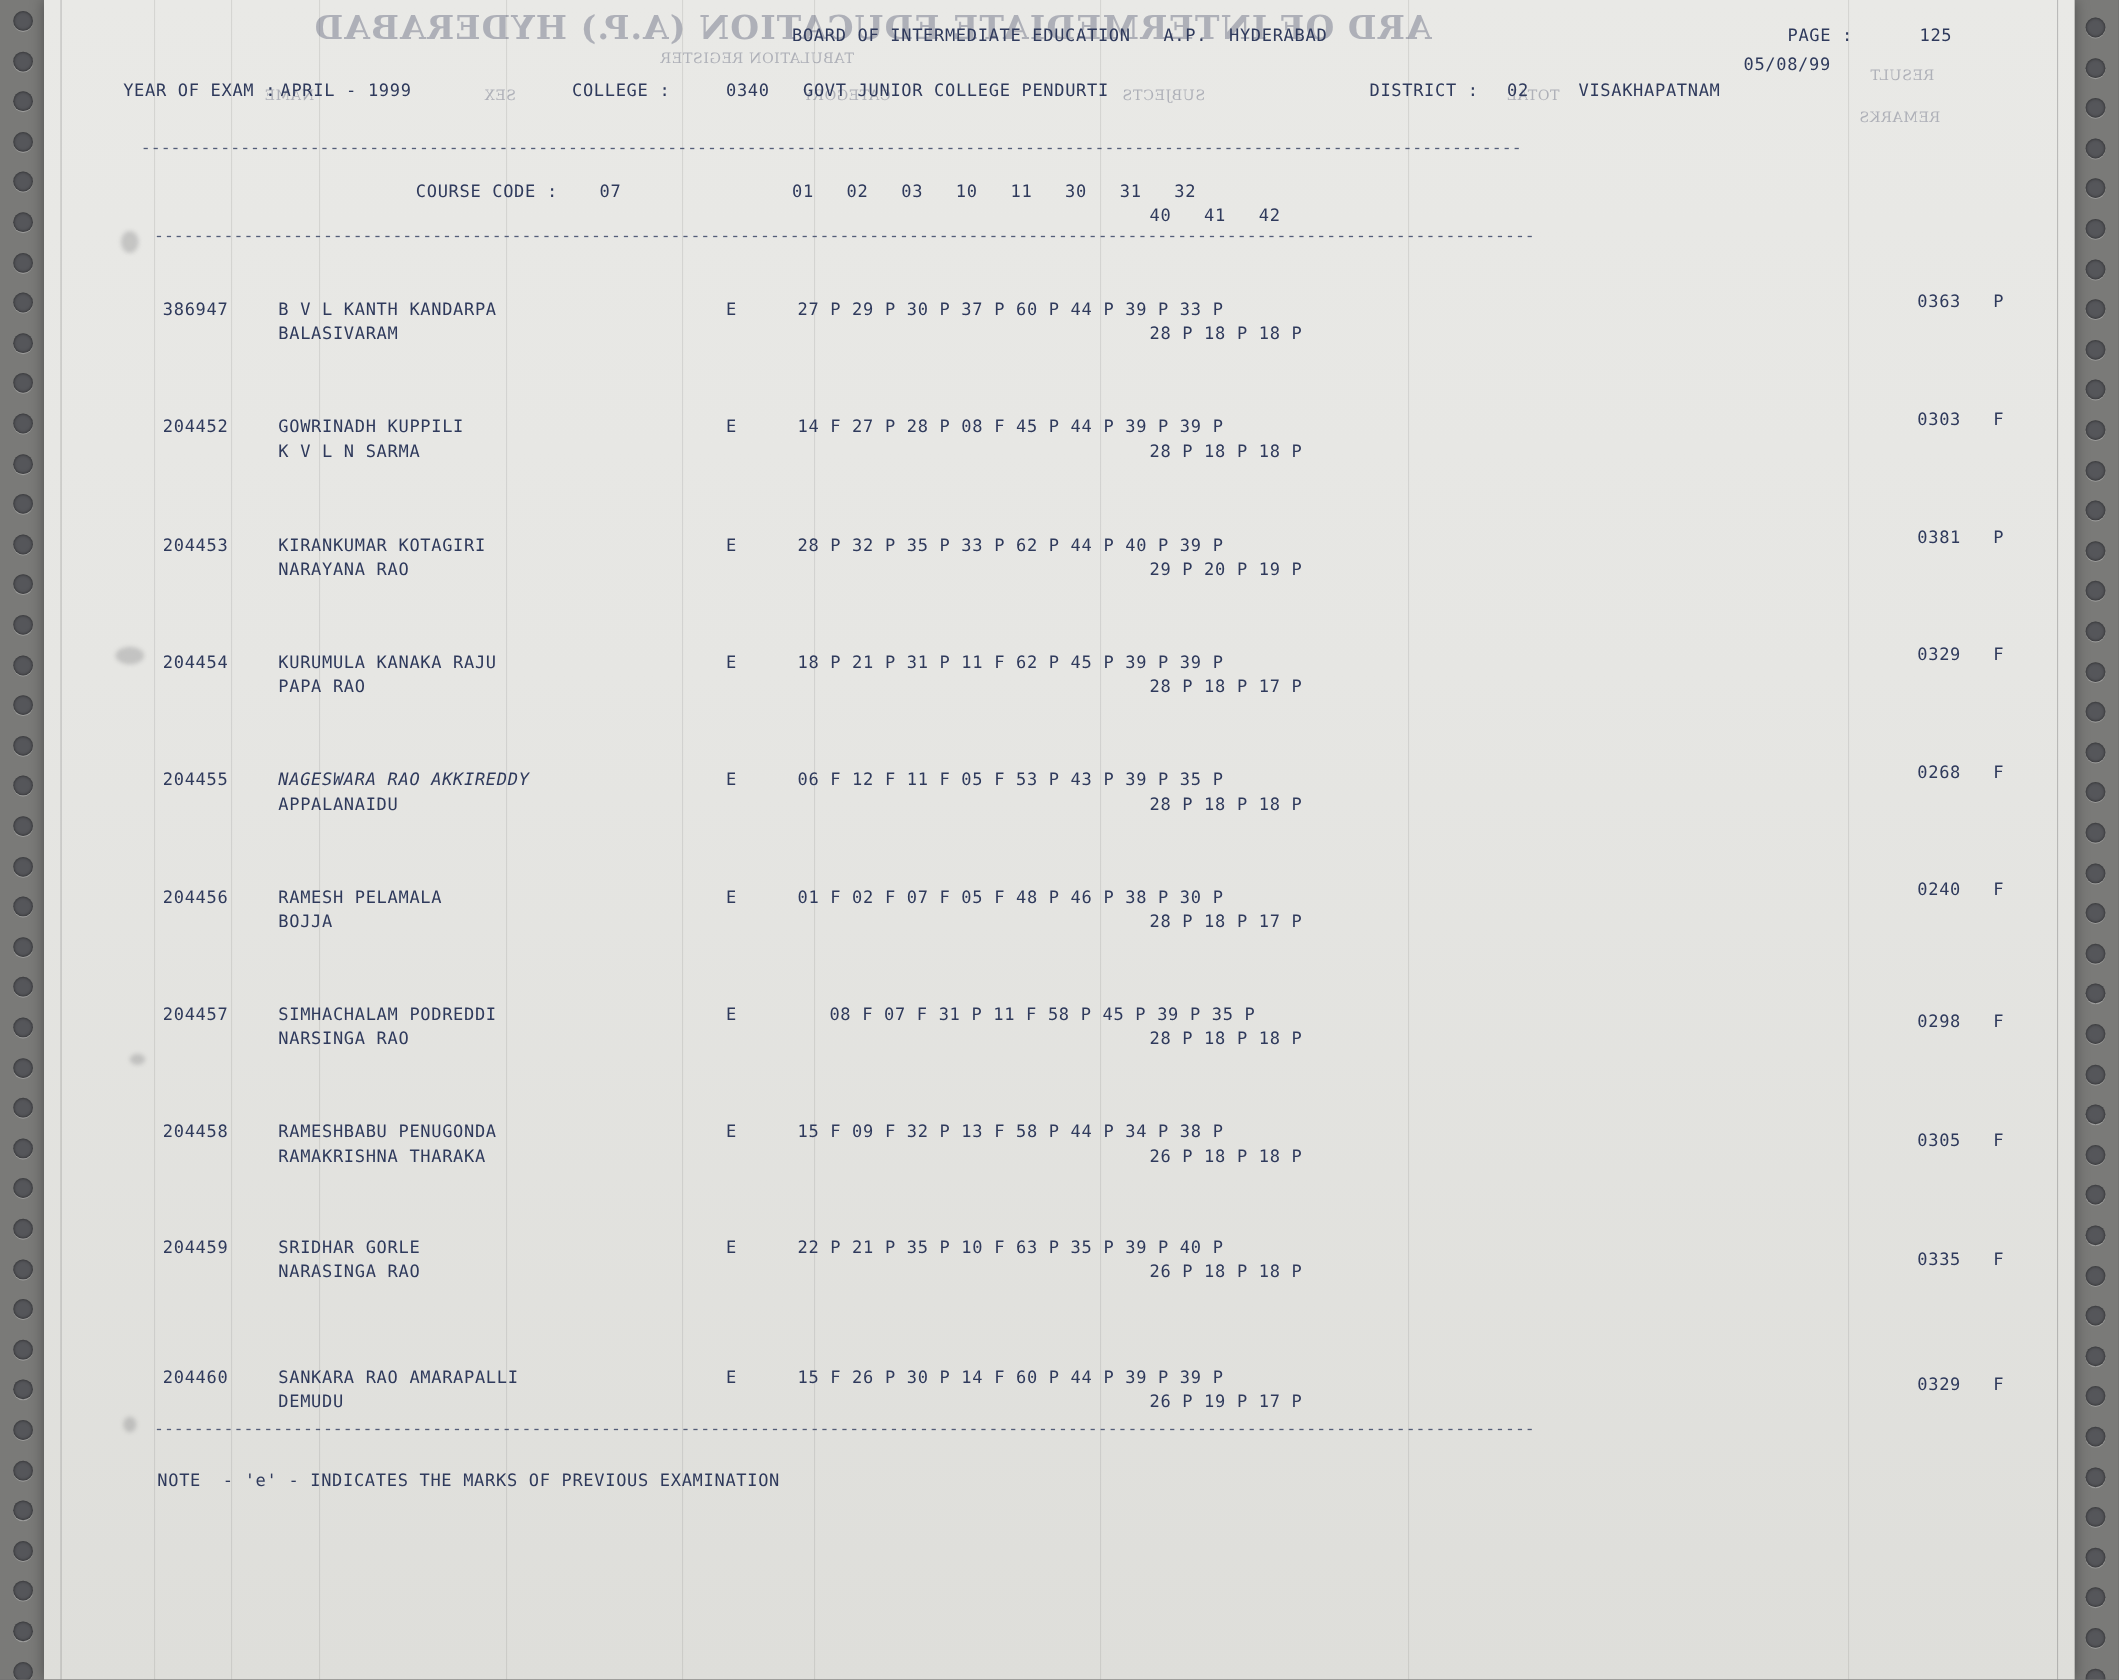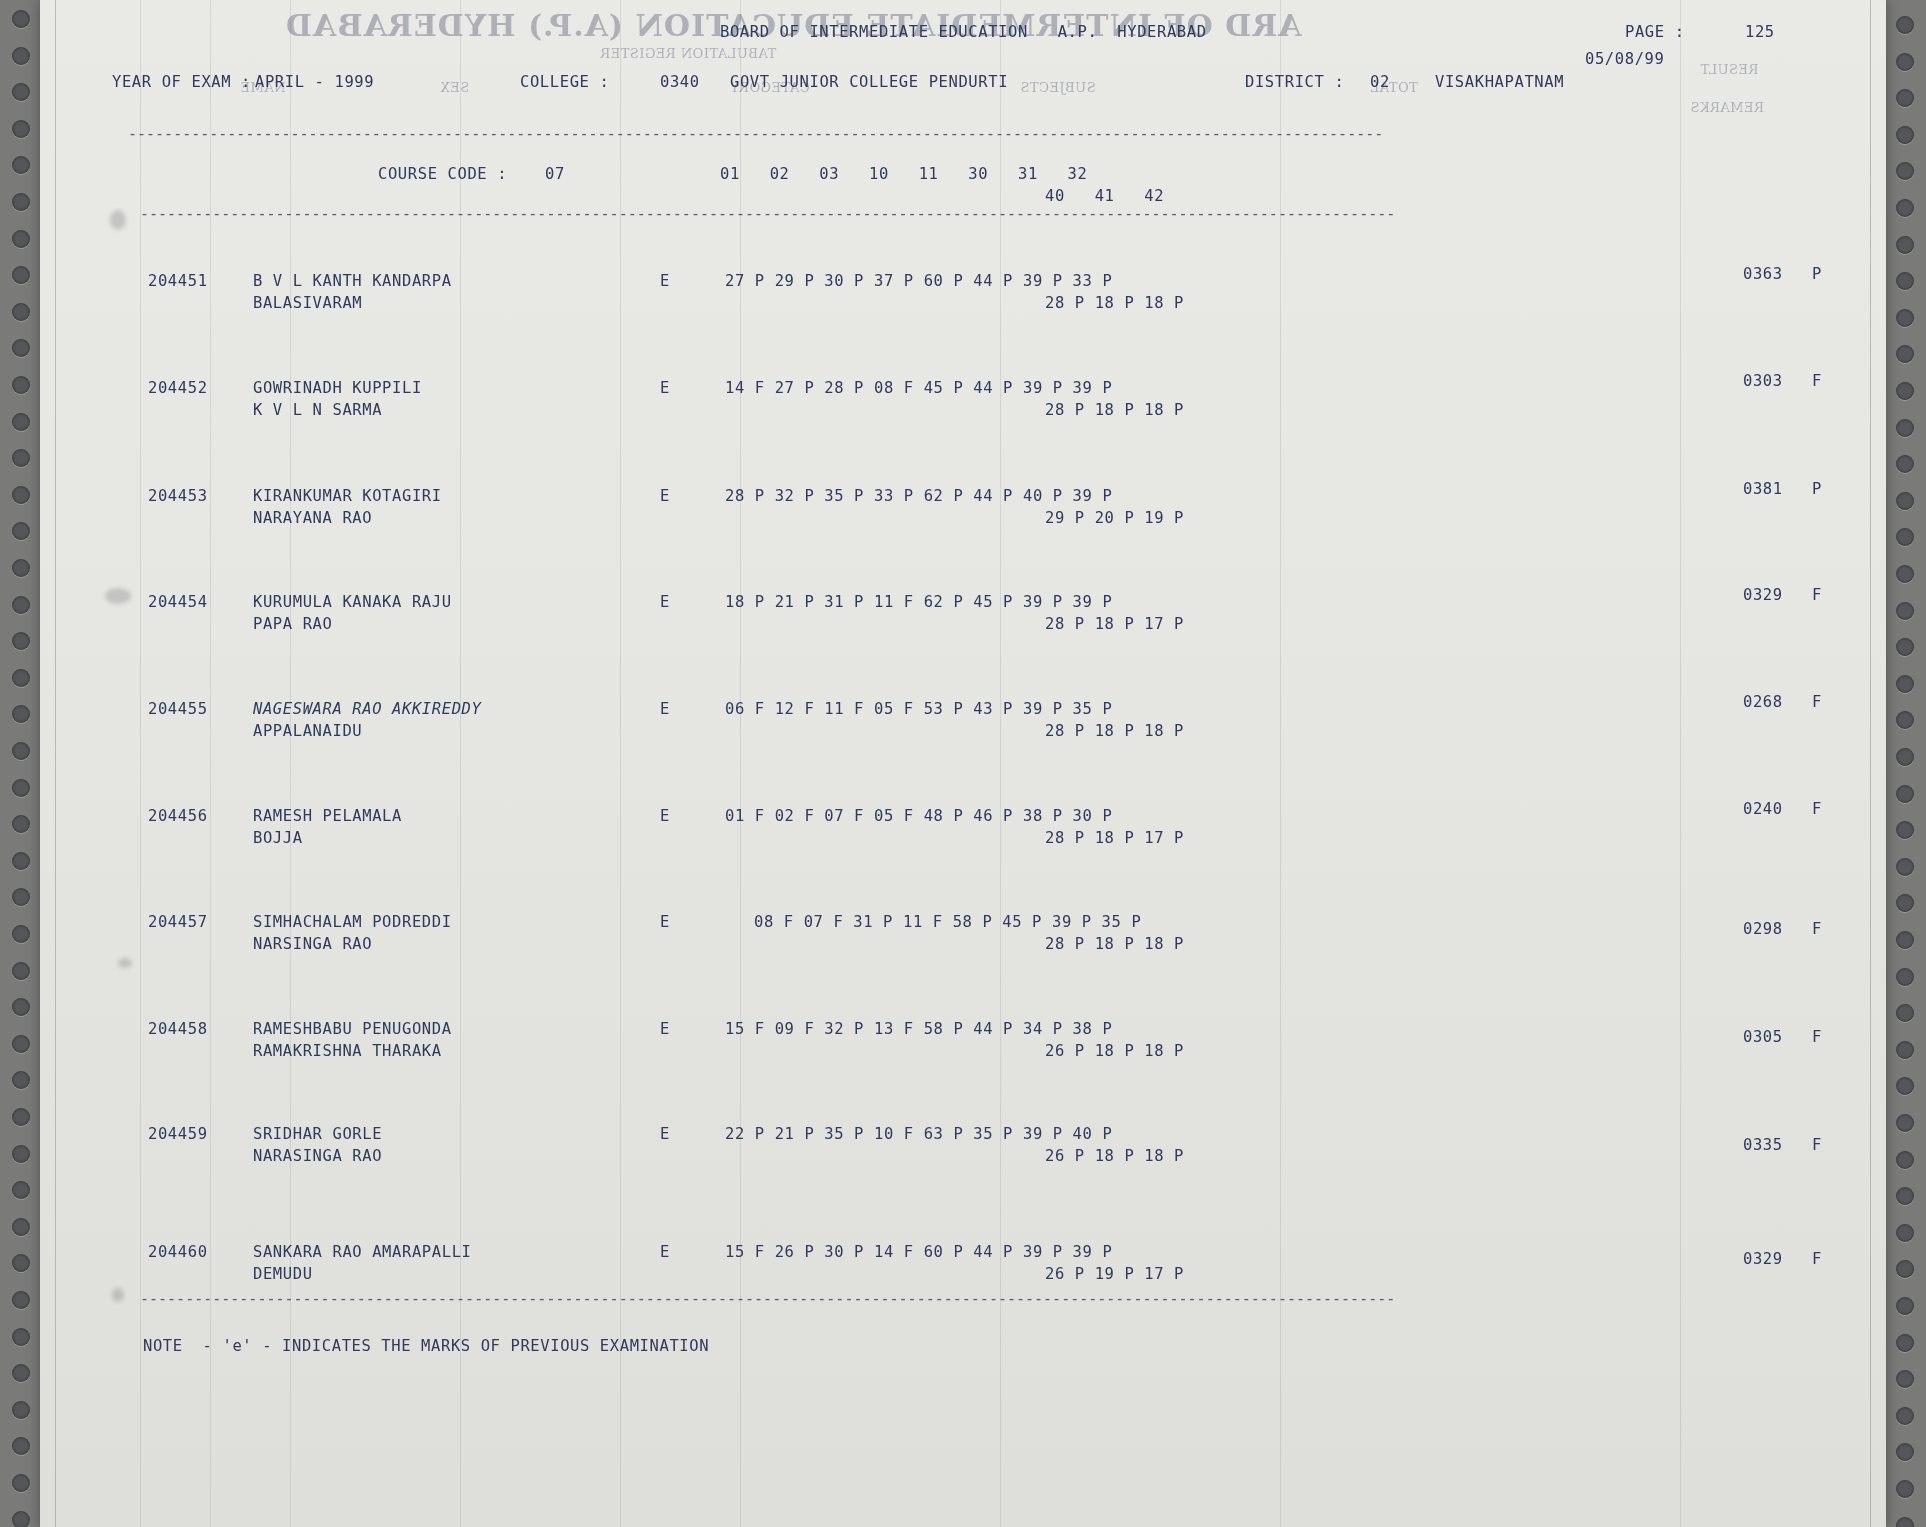--- a/index.html
+++ b/index.html
@@ -145,21 +145,21 @@
 
     <div class="rule" style="left:88px; top:125px; width:1700px; overflow:hidden;">-------------------------------------------------------------------------------------------------------------------------------------------</div>
 
     <div class="ink" style="left:338px; top:165px;">COURSE CODE :</div>
     <div class="ink" style="left:505px; top:165px;">07</div>
     <div class="ink" style="left:680px; top:165px;">01   02   03   10   11   30   31   32</div>
     <div class="ink" style="left:1005px; top:187px;">40   41   42</div>
 
     <div class="rule" style="left:100px; top:205px; width:1690px; overflow:hidden;">-------------------------------------------------------------------------------------------------------------------------------------------</div>
 
-    <div class="ink roll" style="left:108px; top:272px;">204451</div>
+    <div class="ink roll" style="left:108px; top:272px;">386947</div>
     <div class="ink row-name" style="left:213px; top:272px;">B V L KANTH KANDARPA</div>
     <div class="ink row-name" style="left:213px; top:294px;">BALASIVARAM</div>
     <div class="ink" style="left:620px; top:272px;">E</div>
     <div class="ink" style="left:685px; top:272px;">27 P 29 P 30 P 37 P 60 P 44 P 39 P 33 P</div>
     <div class="ink" style="left:1005px; top:294px;">28 P 18 P 18 P</div>
     <div class="ink" style="left:1703px; top:265px;">0363</div>
     <div class="ink result" style="left:1772px; top:265px;">P</div>
 
     <div class="ink roll" style="left:108px; top:379px;">204452</div>
     <div class="ink row-name" style="left:213px; top:379px;">GOWRINADH KUPPILI</div>

